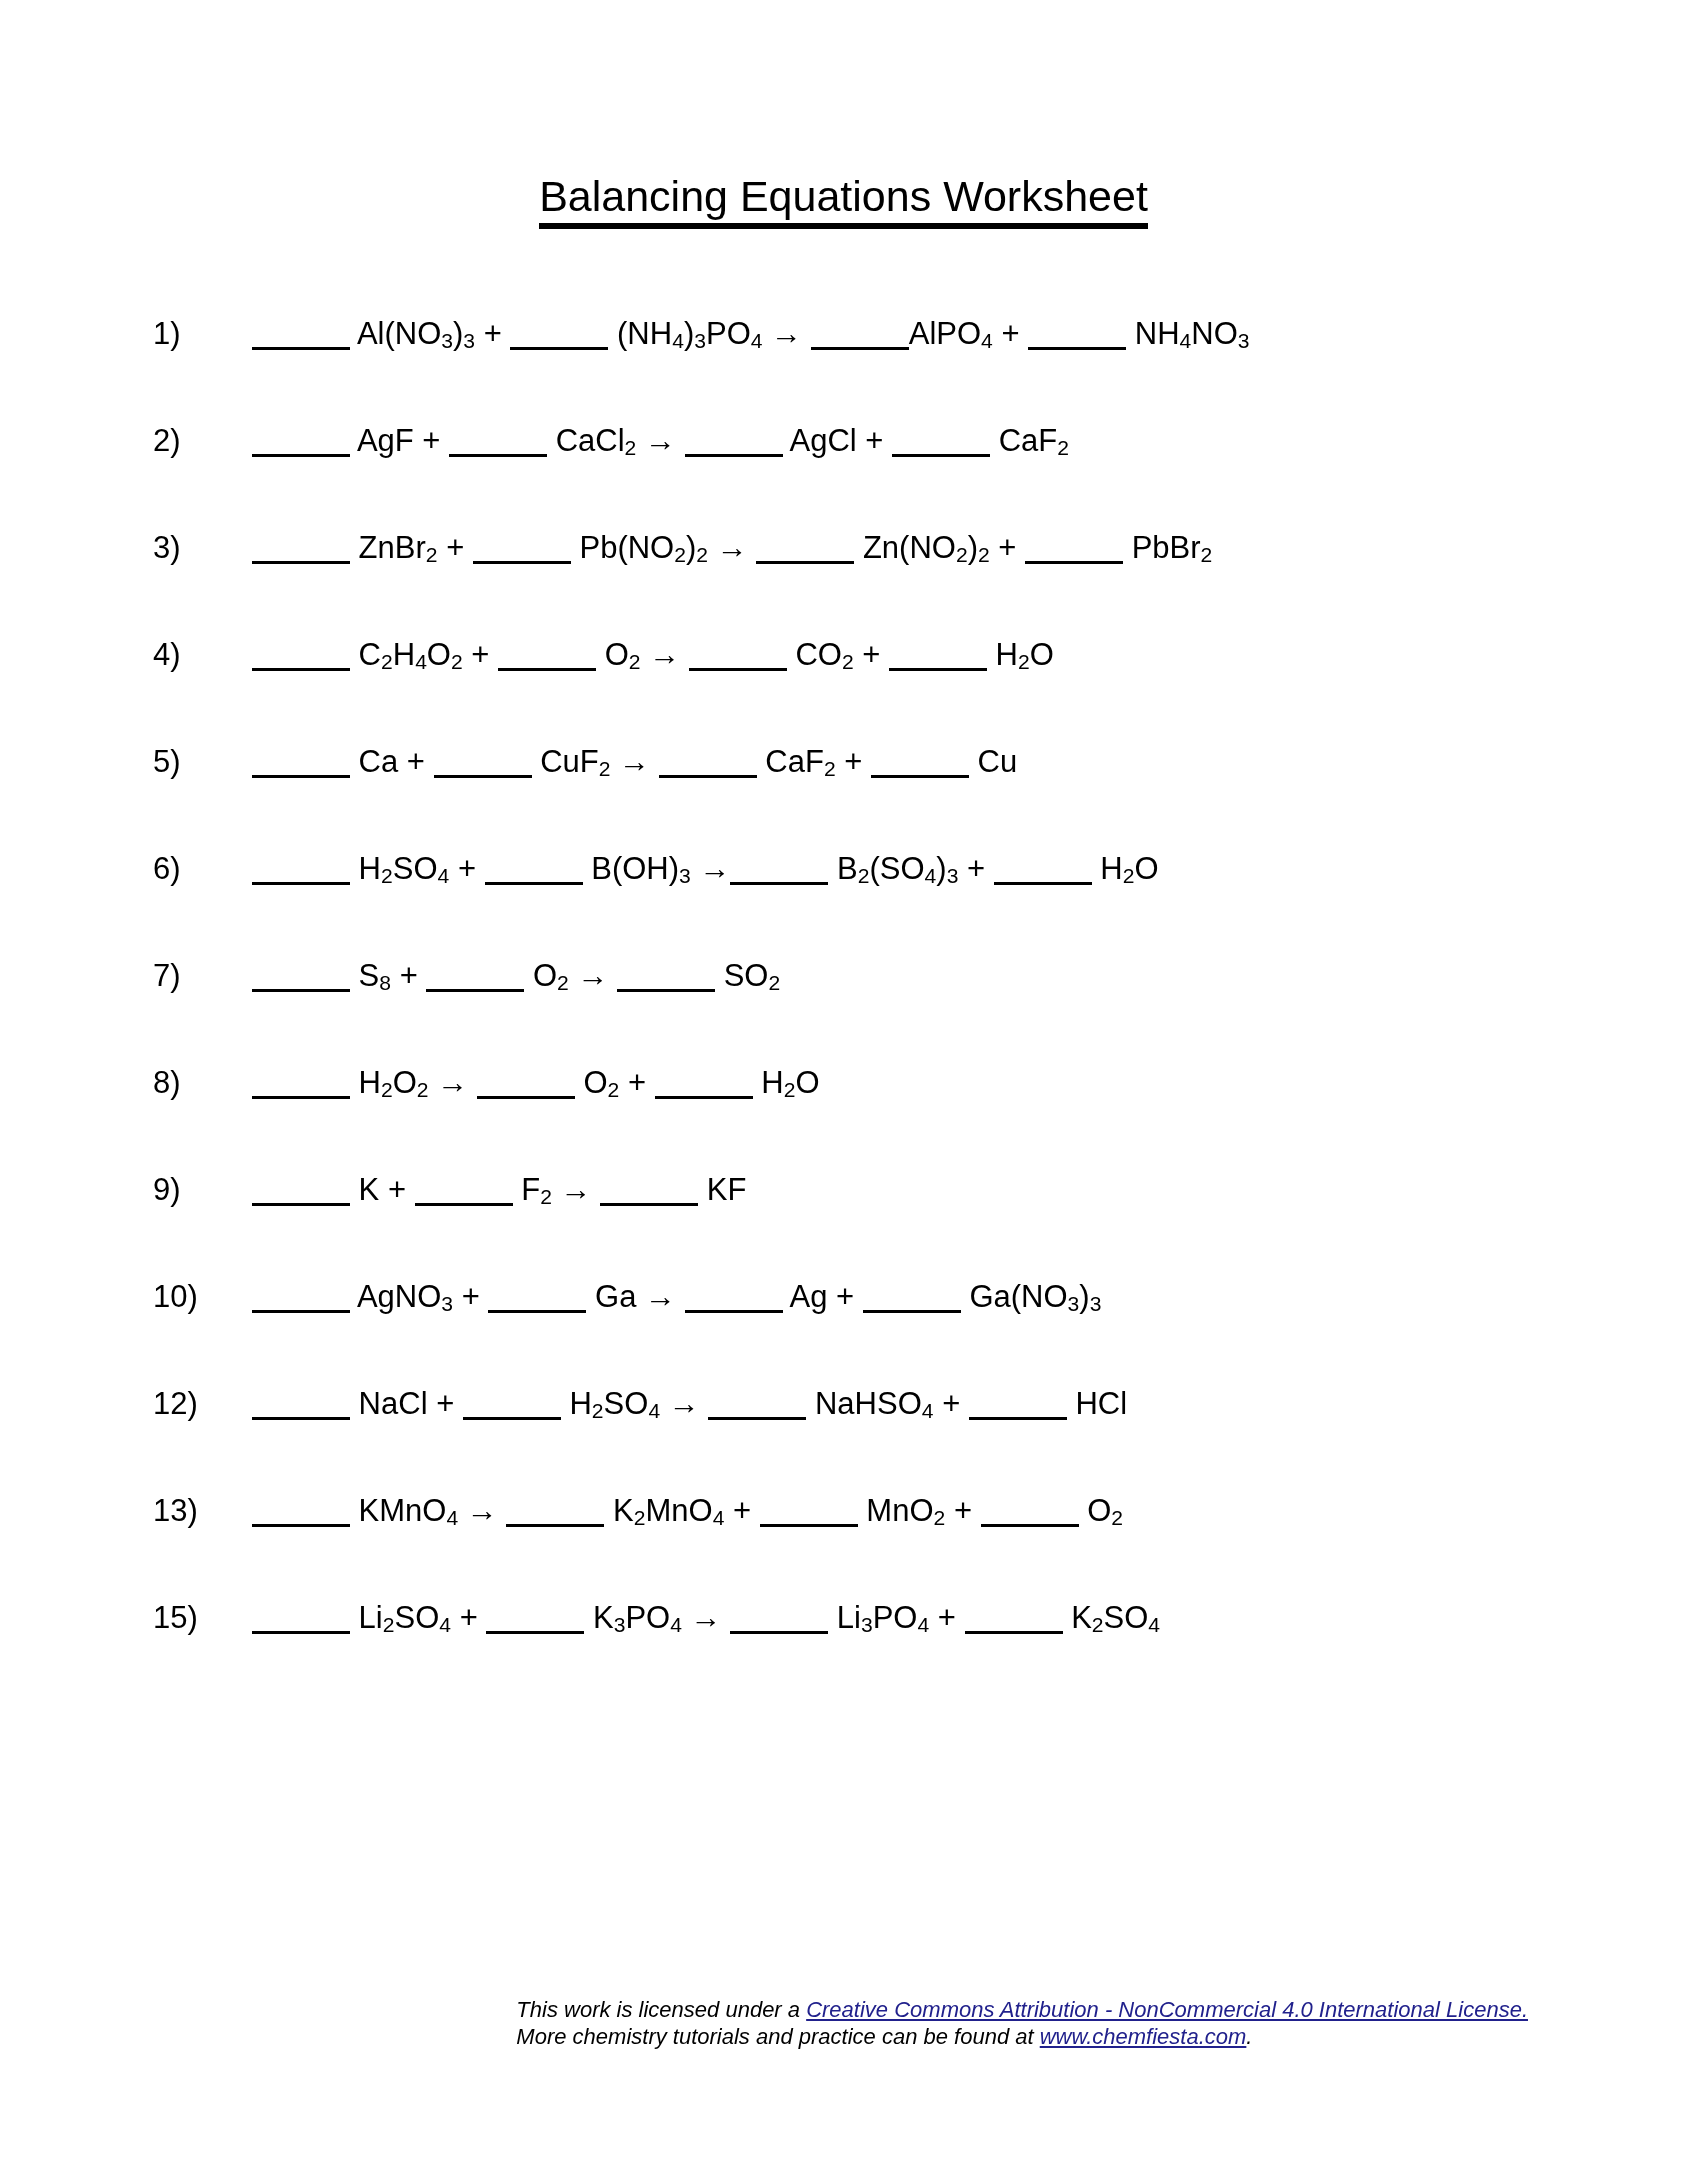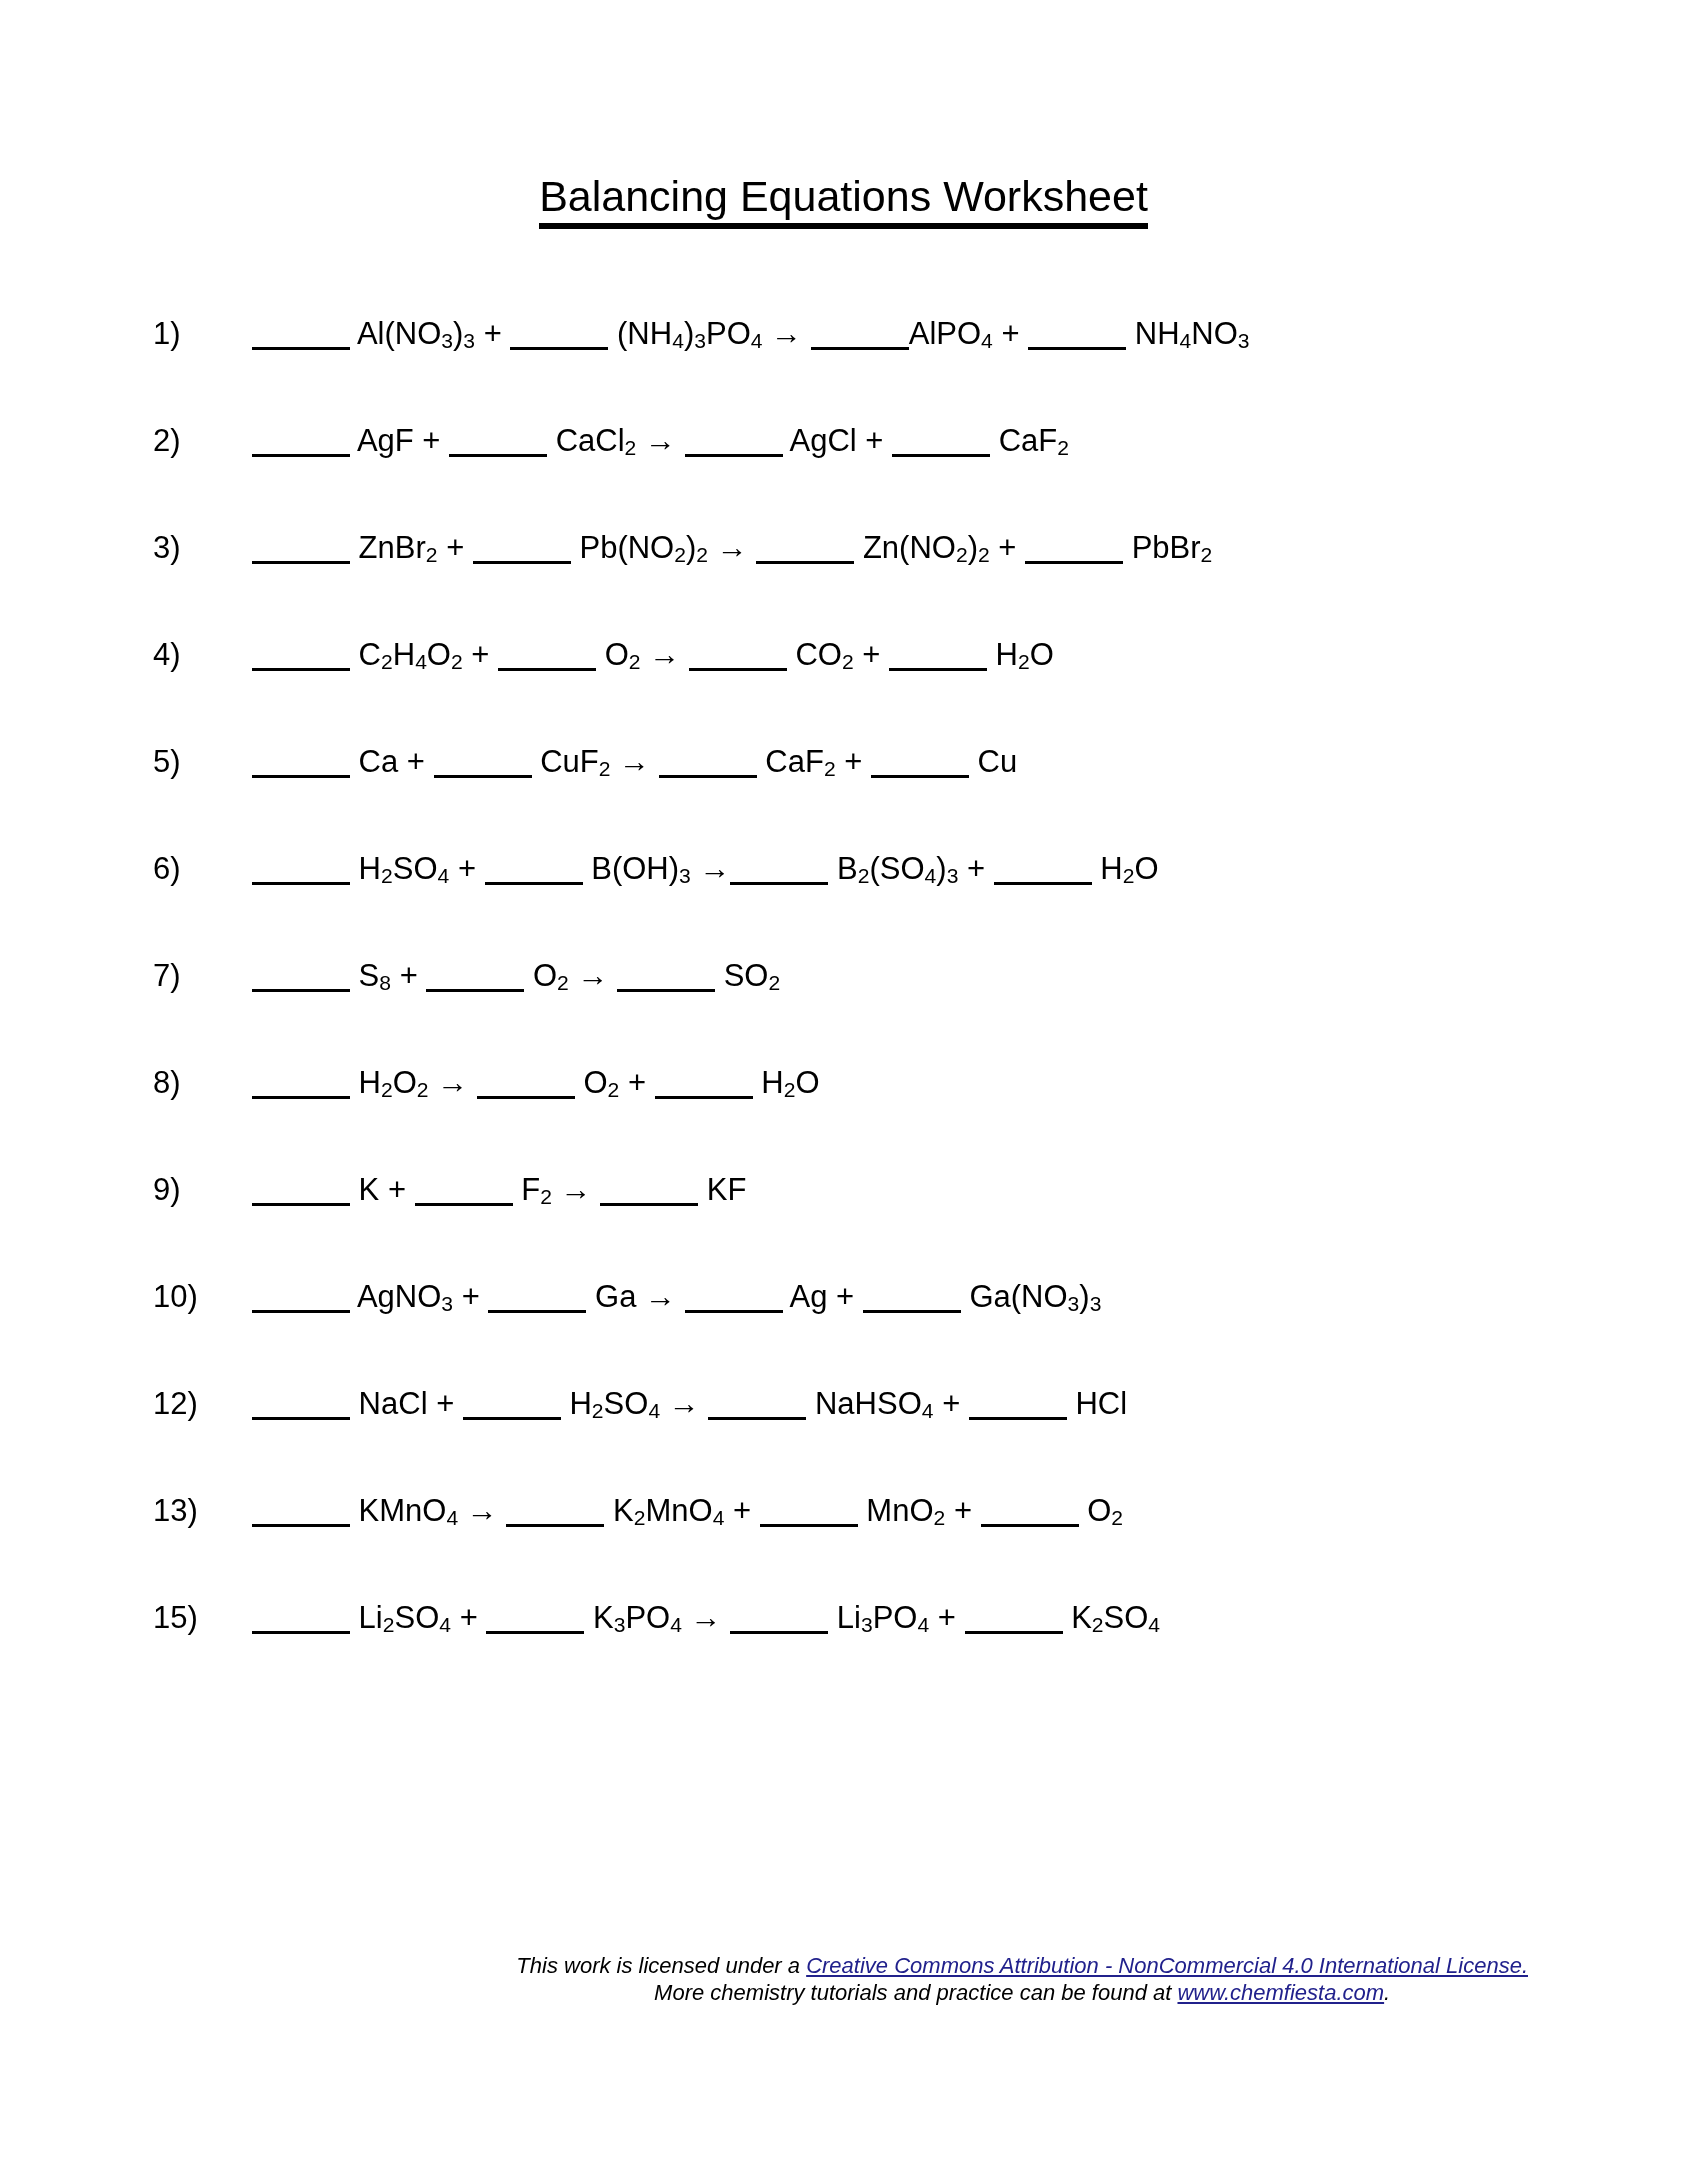--- a/index.html
+++ b/index.html
@@ -49,23 +49,23 @@
   }
   .blank {
     display: inline-block;
     width: 98px;
     height: 2.6px;
     border-bottom: 3.5px solid var(--ink);
     vertical-align: -5.2px;
   }
   .footer {
     position: absolute;
-    top: 1952px;
+    top: 1996px;
     right: 159px;
-    text-align: center;
+    text-align: left;
     font-size: 22px;
     font-style: italic;
     line-height: 27px;
   }
   .footer a {
     color: var(--link-color);
     text-decoration: underline;
     cursor: pointer;
   }
 </style>

